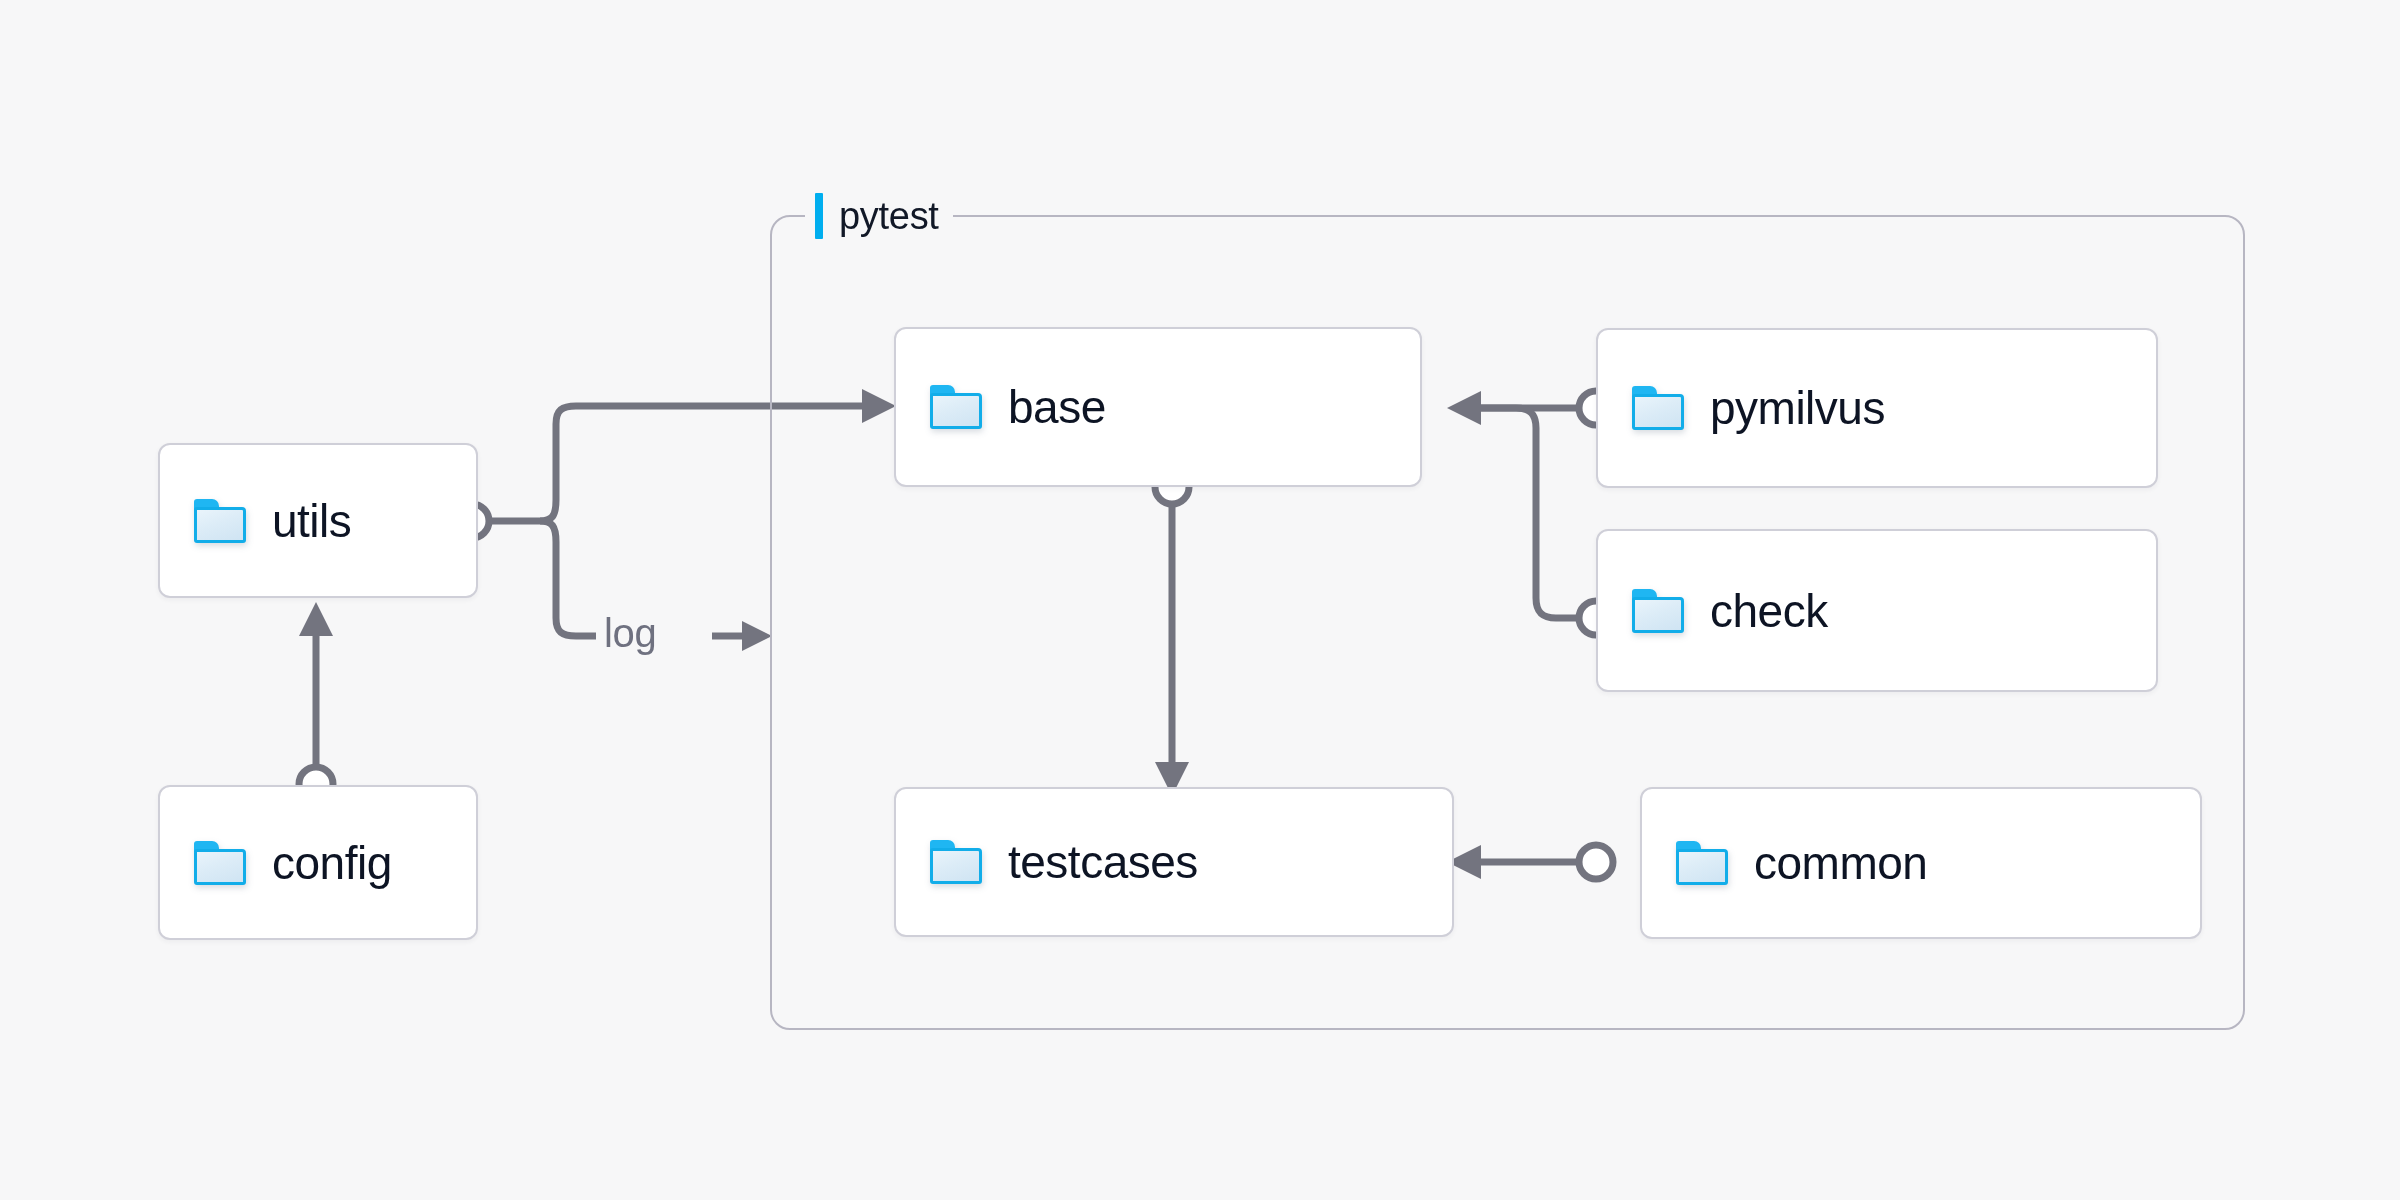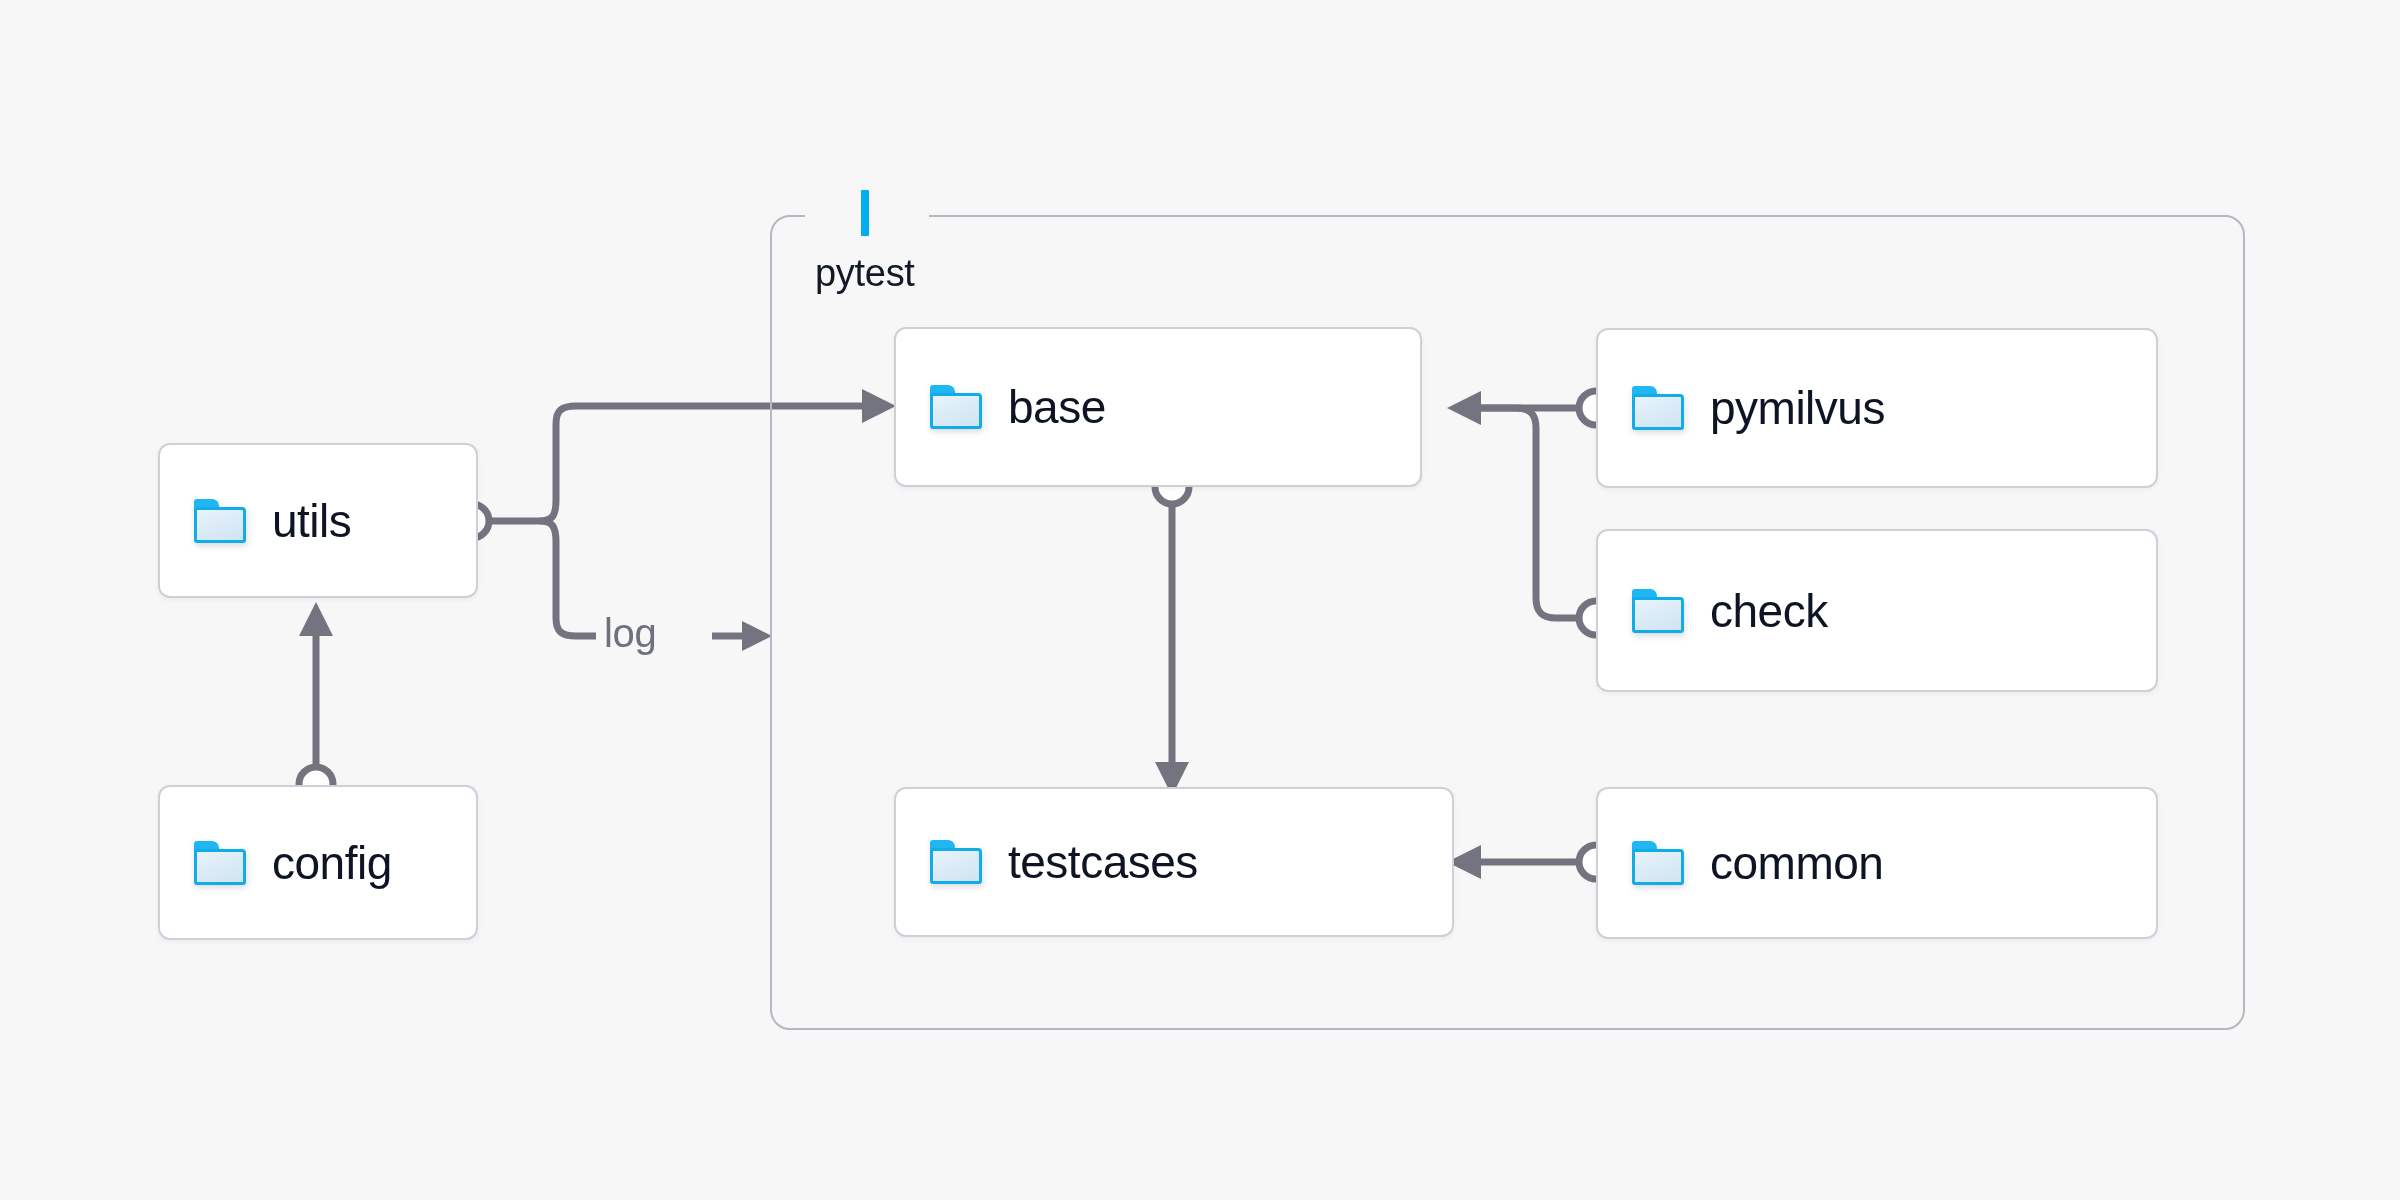--- a/index.html
+++ b/index.html
@@ -179,21 +179,21 @@
       <circle cx="1596" cy="862" r="17"></circle>
     </g>
 
     <g stroke="#73747f" stroke-width="7" fill="none">
       <path d="M712,636 L744,636"></path>
     </g>
   </svg>
 
   <div class="group-box" style="left:770px; top:215px; width:1475px; height:815px;"></div>
 
-  <div class="group-label" style="left:805px; top:190px;flex-direction:column;">
+  <div class="group-label" style="left:805px; top:190px;">
     <span class="bar"></span>
     <span class="txt">pytest</span>
   </div>
 
   <div class="node" style="left:158px; top:443px; width:320px; height:155px;">
     <div class="inner">
       <span class="folder">
         <span class="tab"></span>
           <span class="body"></span>
       </span>
@@ -244,21 +244,21 @@
   <div class="node" style="left:1596px; top:529px; width:562px; height:163px;">
     <div class="inner">
       <span class="folder">
         <span class="tab"></span>
           <span class="body"></span>
       </span>
       <span class="label">check</span>
     </div>
   </div>
 
-  <div class="node" style="left:1596px; top:787px; width:562px; height:152px;">
+  <div class="node" style="left:1640px; top:787px; width:562px; height:152px;">
     <div class="inner">
       <span class="folder">
         <span class="tab"></span>
           <span class="body"></span>
       </span>
       <span class="label">common</span>
     </div>
   </div>
 
   <div class="edge-label" style="left:604px; top:613px;">log</div>

